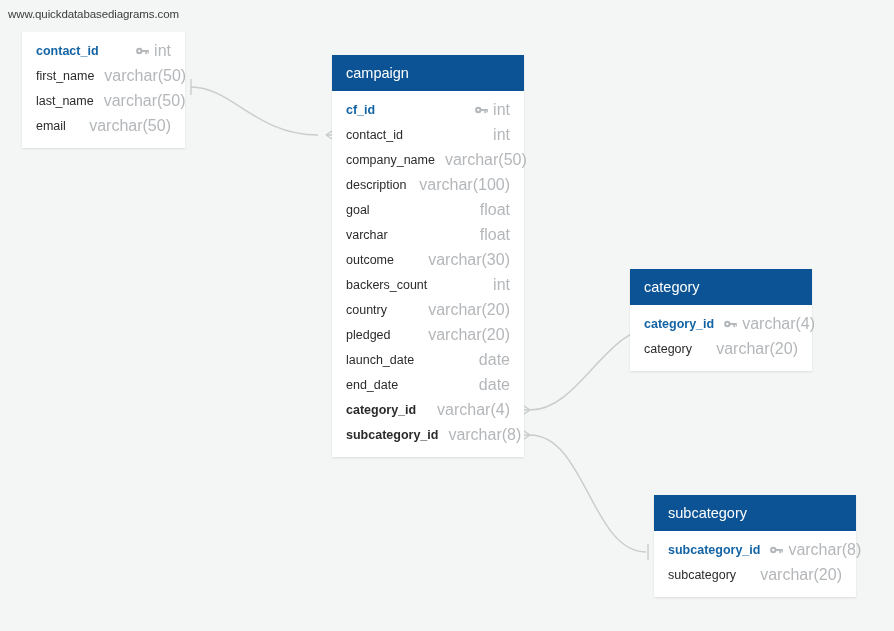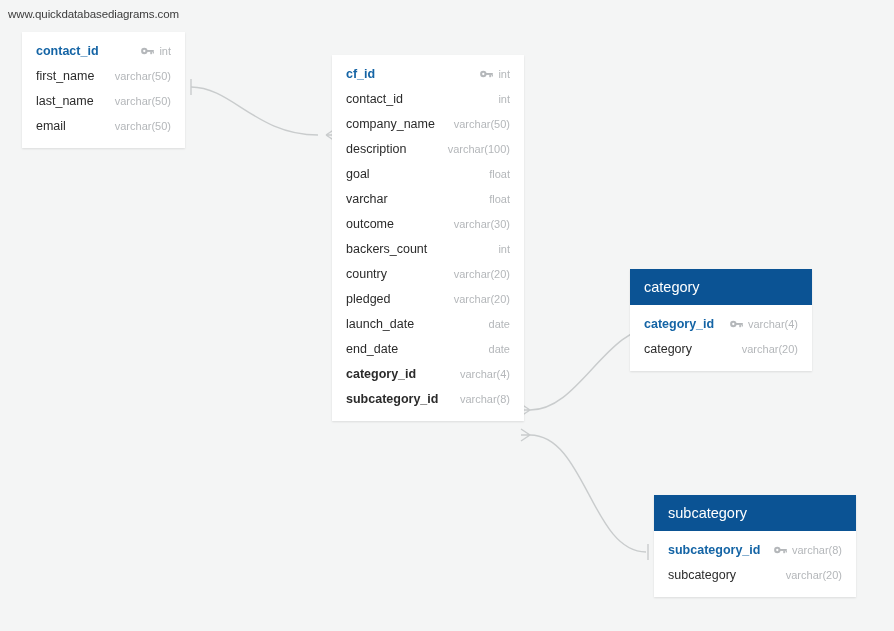--- a/index.html
+++ b/index.html
@@ -86,21 +86,21 @@
     min-width: 10px;
   }
   .key-icon {
     flex: 0 0 auto;
     margin-right: 5px;
     display: inline-flex;
     align-items: center;
     line-height: 0;
   }
   .col-type {
-    font-size: 11px;
+    font-size: 16px;
     color: #b4b7ba;
     flex: 0 0 auto;
     text-align: right;
   }
 </style>
 </head>
 <body style="background: rgb(244, 245, 245);">
 
 <div id="canvas">
 
@@ -154,20 +154,21 @@
             <span class="col-type">varchar(50)</span>
           </div>
           <div class="row">
             <span class="col-name">email</span>
             <span class="spacer"></span>
             <span class="col-type">varchar(50)</span>
           </div>
         </div>
       </div>
       <div class="table-card" style="left: 332px; top: 55px; width: 192px;">
+        <div class="table-header">campaign</div>
         <div class="table-body">
           <div class="row pk">
             <span class="col-name">cf_id</span>
             <span class="spacer"></span>
             <span class="key-icon">
               <svg width="13" height="10" viewBox="0 0 13 10">
                 <g fill="#b4b7ba">
                   <circle cx="3.3" cy="5" r="3.2"></circle>
                   <circle cx="3.3" cy="5" r="1.15" fill="#ffffff"></circle>
                   <rect x="5.8" y="4.0" width="7.0" height="1.9"></rect>

